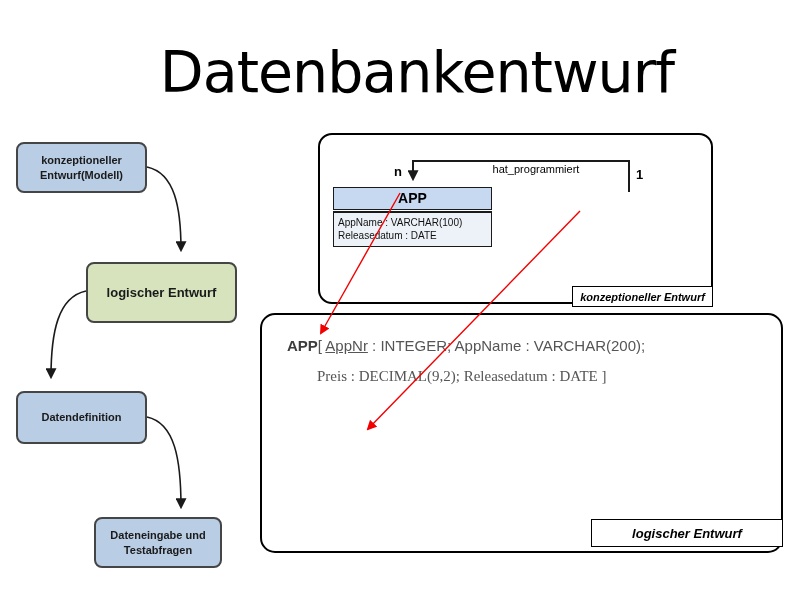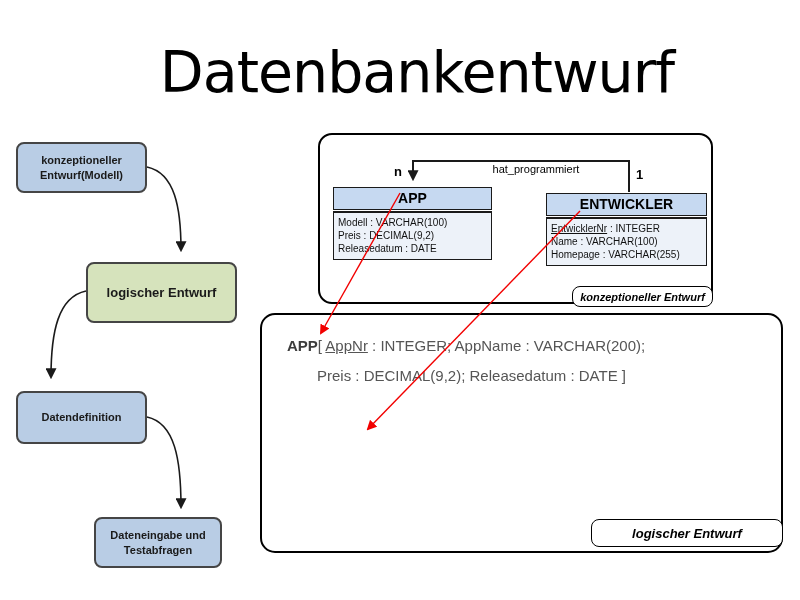--- a/index.html
+++ b/index.html
@@ -35,21 +35,21 @@
   .er-box{
     position:absolute;left:318px;top:133px;width:395px;height:171px;
     border:2px solid #000;border-radius:14px;box-sizing:border-box;background:transparent;
   }
   .low-box{
     position:absolute;left:260px;top:313px;width:523px;height:240px;
     border:2px solid #000;border-radius:15px;box-sizing:border-box;background:#fff;
   }
   .caption{
     position:absolute;z-index:3;display:flex;align-items:center;justify-content:center;
-    background:#fff;border:1.5px solid #000;border-radius:8px;box-sizing:border-box;
+    background:#fff;border:1.5px solid #000;border-radius:0;box-sizing:border-box;
     font-weight:700;font-style:italic;color:#000;
   }
   .cap1{left:572px;top:286px;width:141px;height:21px;font-size:11px;}
   .cap2{left:591px;top:519px;width:192px;height:28px;font-size:13px;}
   
   .entity{position:absolute;z-index:2;box-sizing:border-box;}
   .entity-app{left:333px;top:187px;width:159px;}
   .entity-dev{left:546px;top:193px;width:161px;}
   .entity-header{
     border:1px solid #1a1a1a;background:var(--entity-header-blue,#c6d9f1);
@@ -70,21 +70,21 @@
     position:absolute;left:446px;top:163px;width:180px;text-align:center;
     font-size:11px;color:#000;z-index:2;
   }
   
   .schema{
     position:absolute;left:287px;top:331px;z-index:2;
     font-size:15px;line-height:30px;color:#555;white-space:nowrap;
   }
   .schema .b{font-weight:700;color:#3d3d3d;}
   .schema .u{text-decoration:underline;}
-  .schema-line2{padding-left:30px;}
+  .schema-line2{padding-left:30px;font-family:Liberation Serif, serif;}
   
   .overlay{position:absolute;left:0;top:0;z-index:5;pointer-events:none;}
   .flow{fill:none;stroke:var(--connector-black,#1a1a1a);stroke-width:1.6px;}
   .relline{fill:none;stroke:var(--connector-black,#1a1a1a);stroke-width:2px;}
   .redline{fill:none;stroke:var(--arrow-red,#f20000);stroke-width:1.4px;}
   .mk-black{fill:var(--connector-black,#1a1a1a);}
   .mk-red{fill:var(--arrow-red,#f20000);}
 </style>
 </head>
 <body>
@@ -101,34 +101,25 @@
 
   <div class="er-box"></div>
 
   <div class="rel-card rel-n">n</div>
   <div class="rel-card rel-1">1</div>
   <div class="rel-name">hat_programmiert</div>
 
   <div class="entity entity-app">
     <div class="entity-header">APP</div>
     <div class="entity-body">
-      <div class="attr"><span>Modell</span><span> : VARCHAR(100)</span></div>
-      <div class="attr"><span>Preis</span><span> : DECIMAL(9,2)</span></div>
+      <div class="attr"><span>AppName</span><span> : VARCHAR(100)</span></div>
       <div class="attr"><span>Releasedatum</span><span> : DATE</span></div>
     </div>
   </div>
 
-  <div class="entity entity-dev">
-    <div class="entity-header">ENTWICKLER</div>
-    <div class="entity-body">
-      <div class="attr"><span class="pk">EntwicklerNr</span><span> : INTEGER</span></div>
-      <div class="attr"><span>Name</span><span> : VARCHAR(100)</span></div>
-      <div class="attr"><span>Homepage</span><span> : VARCHAR(255)</span></div>
-    </div>
-  </div>
 
   <div class="caption cap1">konzeptioneller Entwurf</div>
 
   <div class="low-box"></div>
 
   <div class="schema">
     <div class="schema-line1"><span class="b">APP</span><span>[ </span><span class="u">AppNr</span><span> : INTEGER; AppName : VARCHAR(200);</span></div>
     <div class="schema-line2">Preis : DECIMAL(9,2); Releasedatum : DATE ]</div>
   </div>
 

